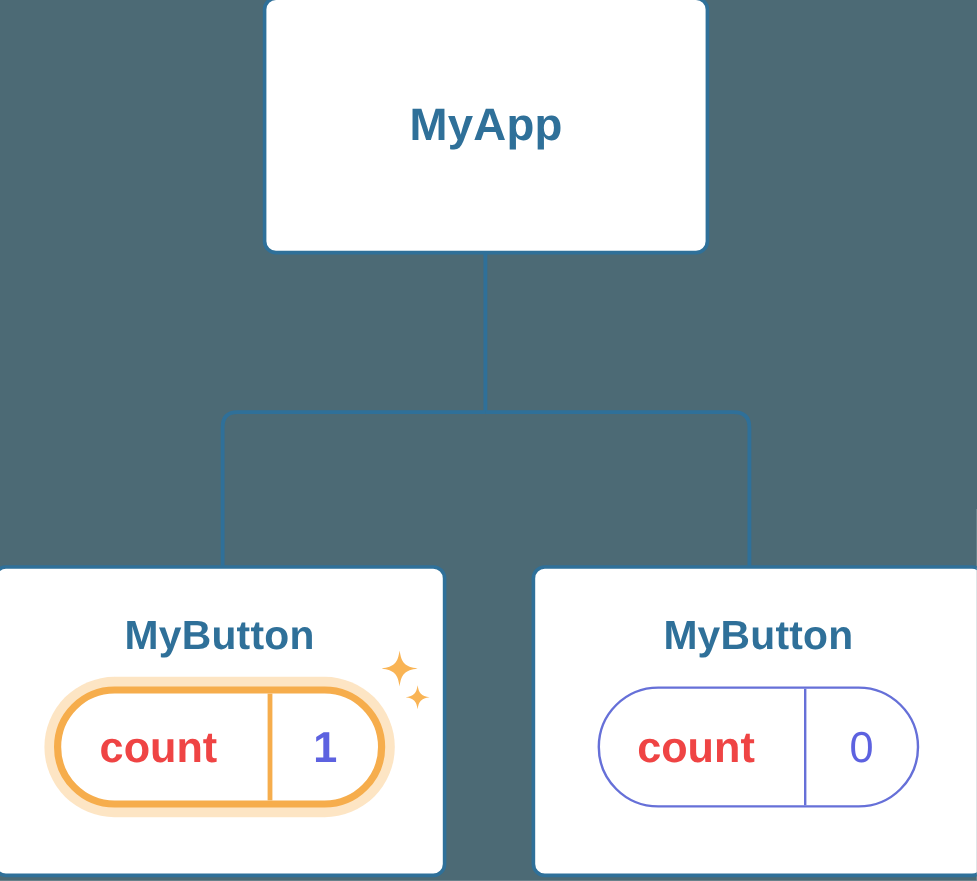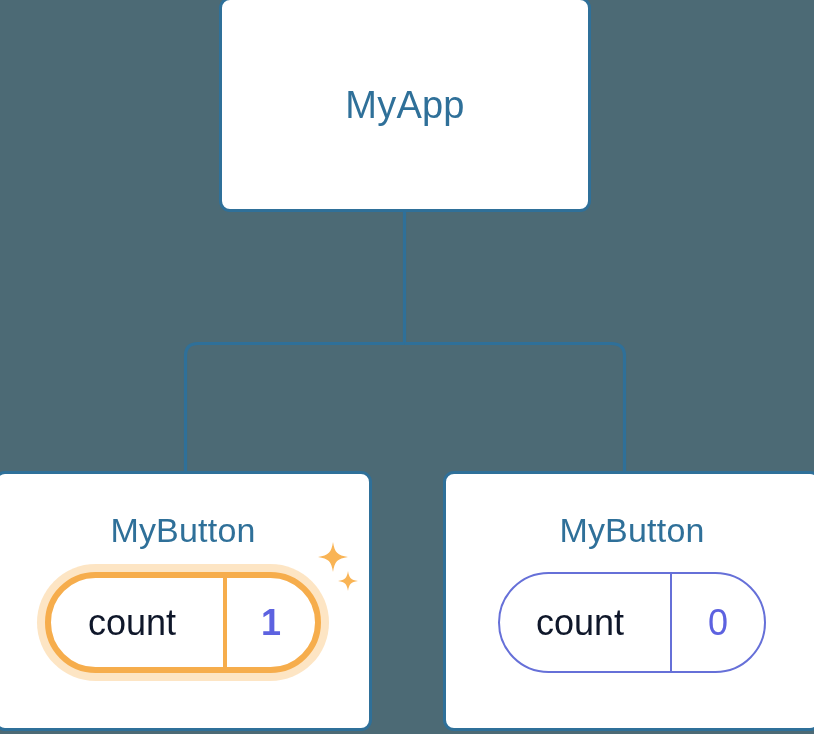--- a/index.html
+++ b/index.html
@@ -53,21 +53,21 @@
     left: -6px;
     width: 378px;
   }
   .node-child-right {
     left: 443px;
     width: 378px;
   }
   .node-title {
     color: #2f7099;
     font-size: 38px;
-    font-weight: 400;
+    font-weight: 700;
     letter-spacing: 0.2px;
     line-height: 1;
     white-space: nowrap;
   }
   .node-child .node-title {
     font-size: 34px;
     text-align: right;
   }
   .state-wrap {
     position: relative;
@@ -109,22 +109,22 @@
   .pill-plain .pill-key {
     width: 172px;
     border-right: 2px solid #6670d8;
   }
   .pill-highlight .pill-key {
     width: 176px;
     border-right: 4px solid #f6ad4c;
   }
   .key-text {
     font-size: 36px;
-    font-weight: 400;
-    color: #0f172a;
+    font-weight: 700;
+    color: #ef4444;
     line-height: 1;
     padding-right: 10px;
   }
   .val-text {
     font-size: 36px;
     font-weight: 400;
     color: #5d62e0;
     line-height: 1;
   }
   .val-text.bold {

